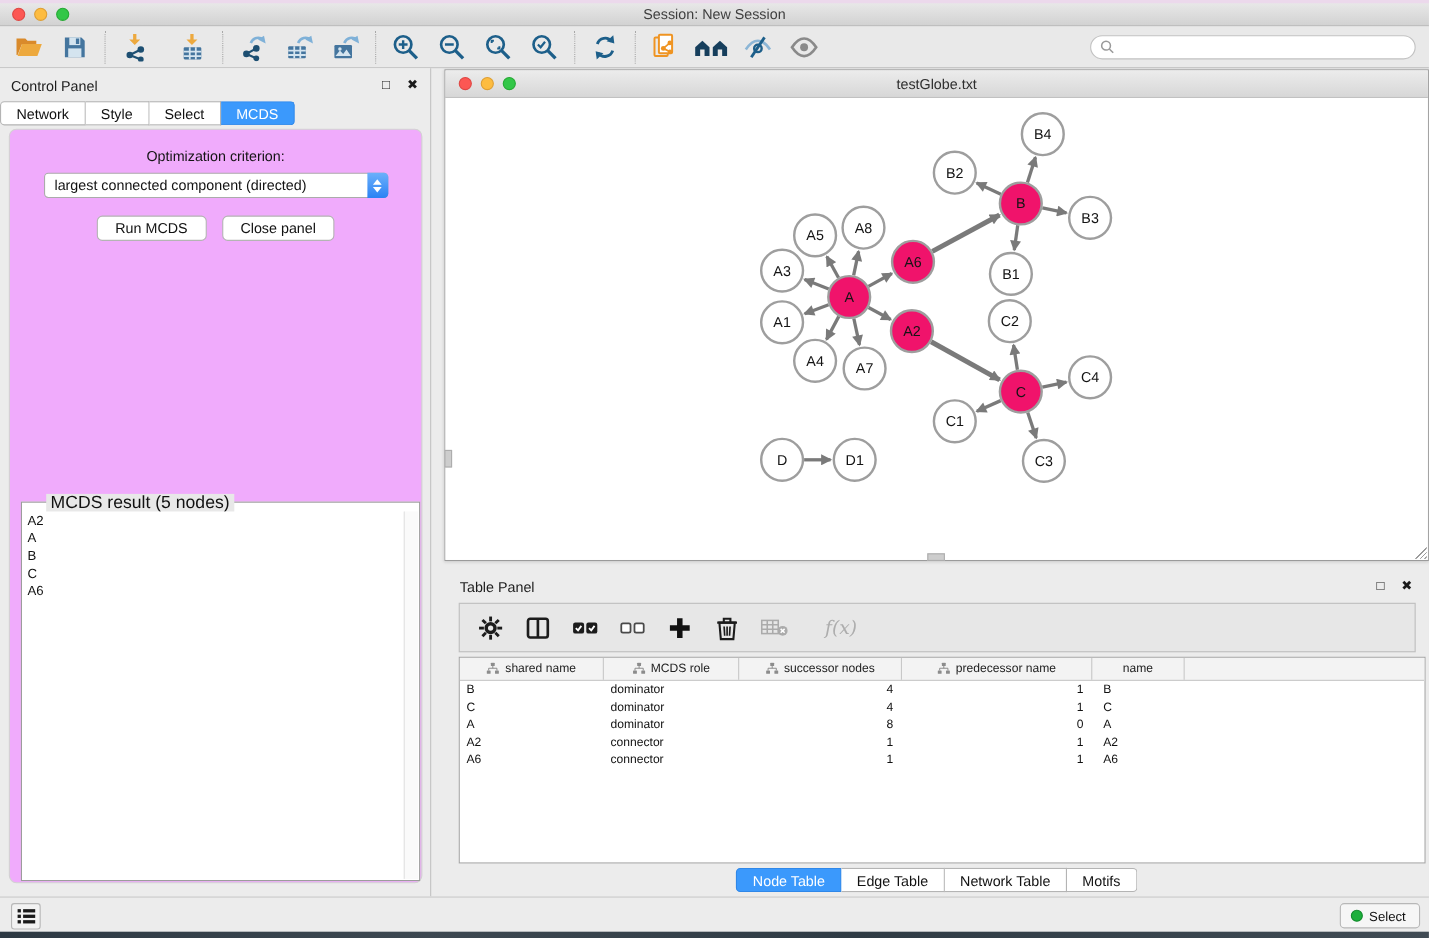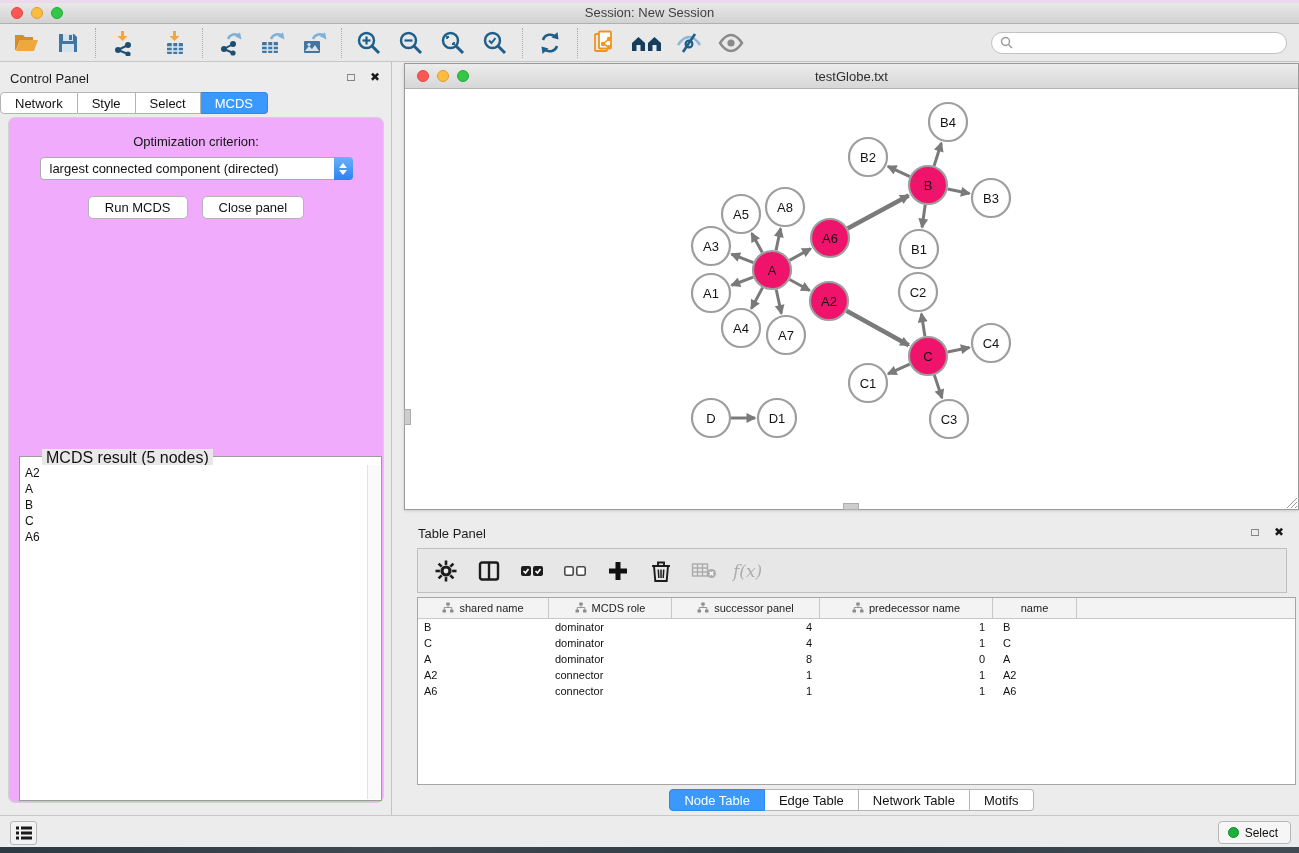--- a/index.html
+++ b/index.html
@@ -72,21 +72,21 @@
   .resize-grip { position:absolute; right:1px; bottom:1px; width:13px; height:13px;
     background:
       linear-gradient(135deg, transparent 0 58%, #9a9a9a 58% 64%, transparent 64% 74%, #9a9a9a 74% 80%, transparent 80% 90%, #9a9a9a 90% 96%, transparent 96%); }
 
   
   .table-panel { position:absolute; left:404px; top:517px; width:895px; height:298px; background:#ececec; }
   .tp-head { position:relative; height:30px; }
   .tp-toolbar { position:absolute; left:13px; top:31px; width:870px; height:45px; background:#e7e7e7;
     border:1px solid #bfbfbf; display:flex; align-items:center; padding-left:14px; gap:15px; }
   .tpt-btn { width:28px; height:28px; background:none; border:none; display:flex; align-items:center; justify-content:center; }
-  .fx-label { font-family:"DejaVu Serif",serif; font-style:italic; font-size:17px; color:#adadad; }
+  .fx-label { font-family:"DejaVu Serif",serif; font-style:italic; font-size:17px; color:#adadad;margin-left:17px; }
   .node-table { position:absolute; left:13px; top:80px; width:879px; height:188px; background:#fff; border:1px solid #a5a5a5; overflow:hidden; }
   .nt-header { display:grid; grid-template-columns:131px 123px 148px 173px 84px 1fr; height:21px; background:#f3f3f3; border-bottom:1px solid #c8c8c8; }
   .nt-hcell { display:flex; align-items:center; justify-content:center; gap:5px; font-size:11px; color:#222; border-right:1px solid #c8c8c8; }
   .nt-hcell:last-child { border-right:none; }
   .nt-row { display:grid; grid-template-columns:131px 123px 148px 173px 84px 1fr; height:16px; font-size:11px; color:#111; align-items:center; }
   .nt-cell-l { padding-left:6px; }
   .nt-cell-r { text-align:right; padding-right:8px; }
   .nt-cell-n { padding-left:10px; }
   .tp-tabs { position:absolute; left:0; top:272px; width:100%; display:flex; justify-content:center; }
 
@@ -615,21 +615,21 @@
       </div>
       <div class="nt-hcell">
         <svg class="ic" width="12" height="12" viewBox="0 0 24 24">
             <g fill="#8c8c8c">
               <rect x="8.5" y="1" width="7" height="6" rx="1"></rect>
               <rect x="1" y="15" width="7" height="6" rx="1"></rect>
               <rect x="16" y="15" width="7" height="6" rx="1"></rect>
             </g>
             <path d="M12 7v4M4.5 15v-4h15v4" stroke="#8c8c8c" stroke-width="1.8" fill="none"></path>
           </svg>
-        <span>successor panel</span>
+        <span>successor nodes</span>
       </div>
       <div class="nt-hcell">
         <svg class="ic" width="12" height="12" viewBox="0 0 24 24">
             <g fill="#8c8c8c">
               <rect x="8.5" y="1" width="7" height="6" rx="1"></rect>
               <rect x="1" y="15" width="7" height="6" rx="1"></rect>
               <rect x="16" y="15" width="7" height="6" rx="1"></rect>
             </g>
             <path d="M12 7v4M4.5 15v-4h15v4" stroke="#8c8c8c" stroke-width="1.8" fill="none"></path>
           </svg>

